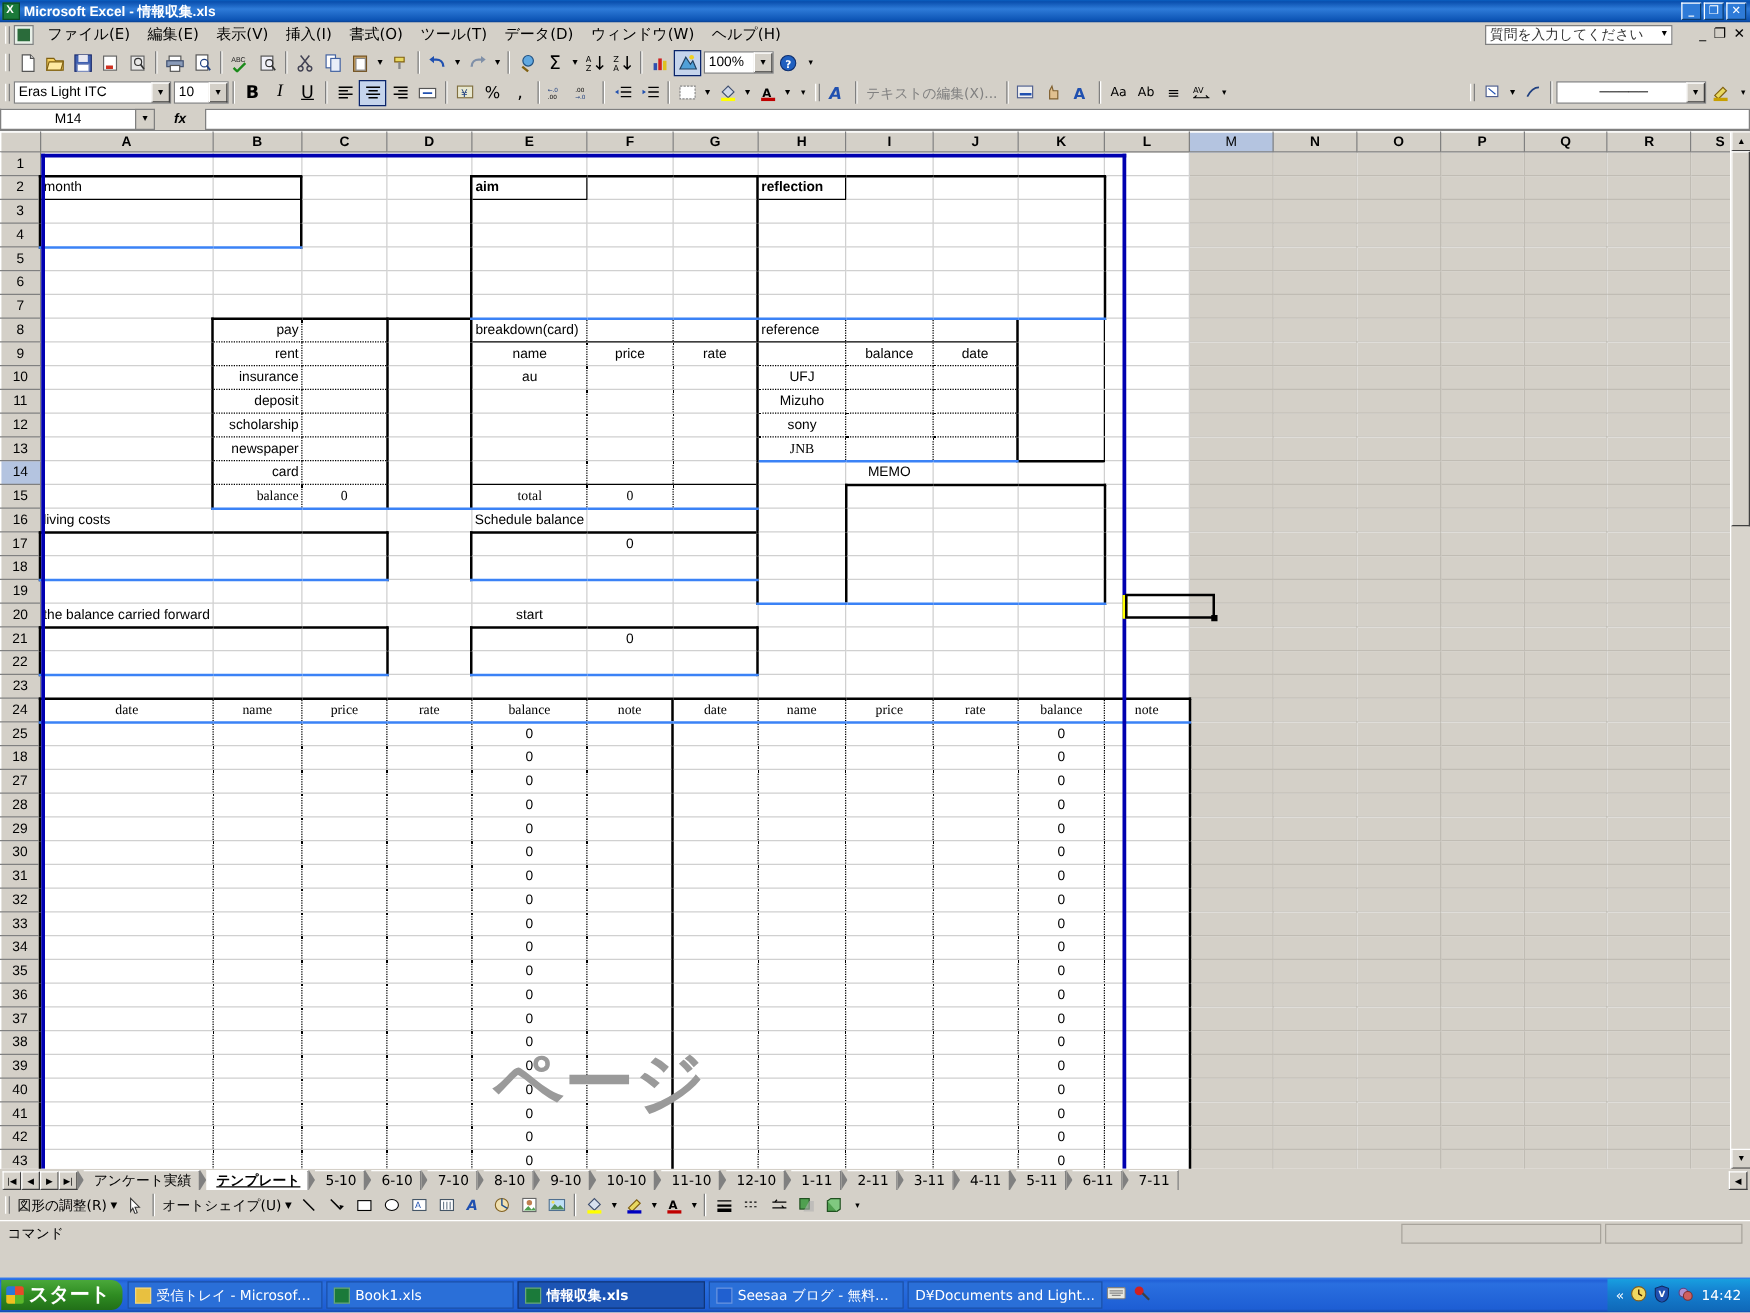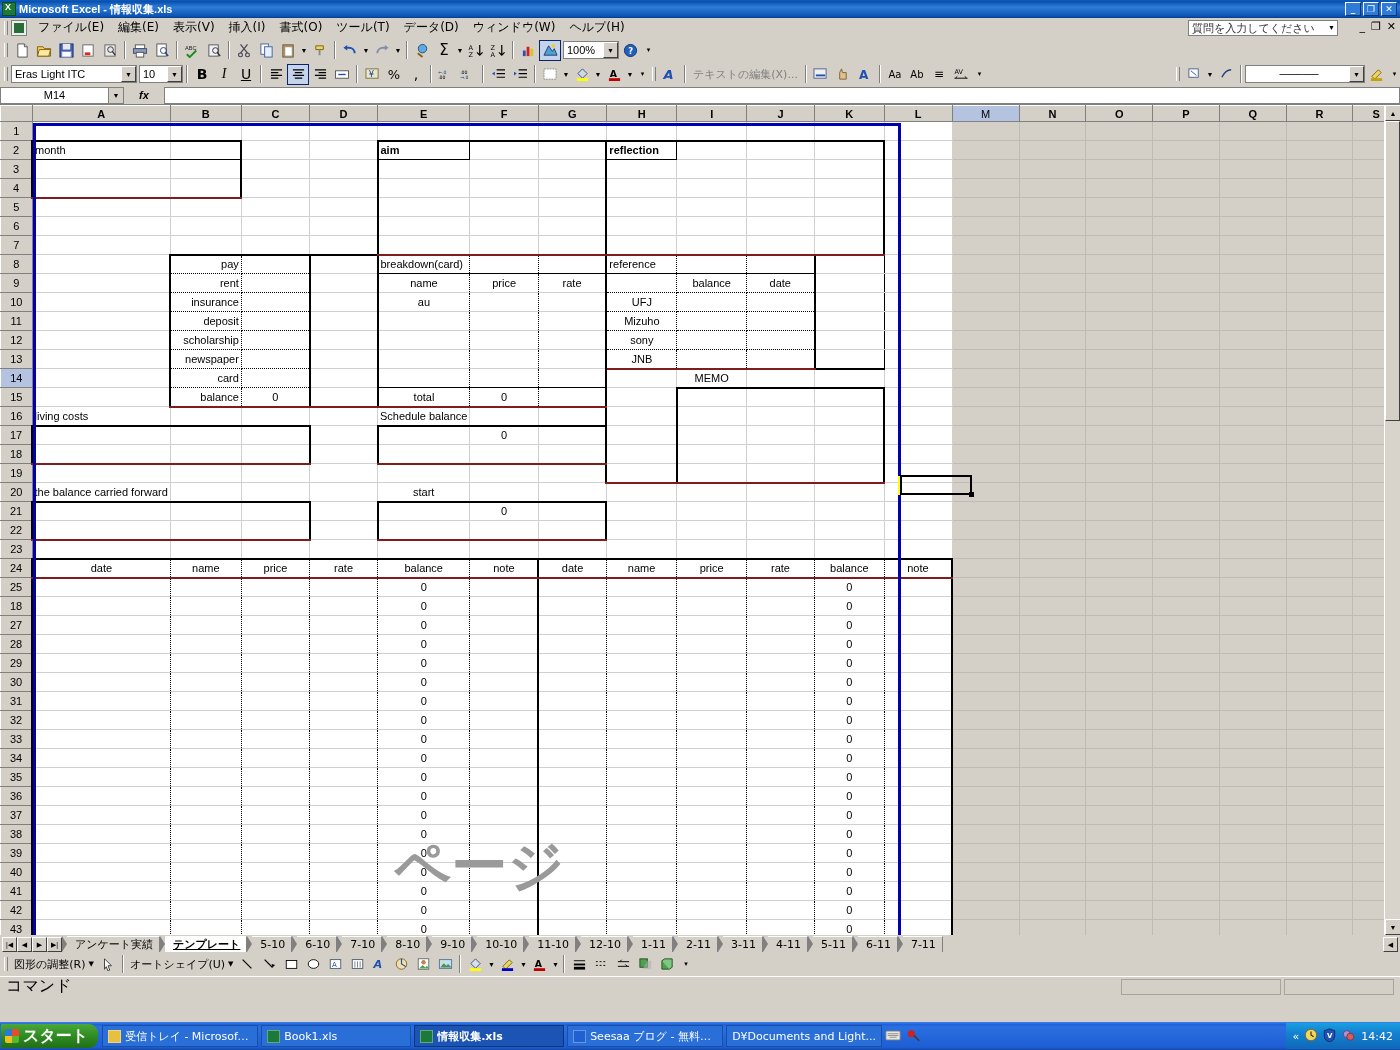--- a/index.html
+++ b/index.html
@@ -148,21 +148,21 @@
     background: #d4d0c8; text-align: center; font-size: 11px; width: 33px;
     border: 1px solid #fff; border-right-color: #808080; border-bottom-color: #808080;
   }
   .rnum.sel { background: #b4c4e0; }
   .ctr { text-align: center; }
   .rgt { text-align: right; }
   .bold { font-weight: bold; }
 
   
   .bt { border-top: 2px solid #000; }
-  .bb { border-bottom: 2px solid #7f1d1d; }
+  .bb { border-bottom: 2px solid #3b82f6; font-family: Liberation Serif, serif; }
   .bl { border-left: 2px solid #000; }
   .br { border-right: 2px solid #000; }
   .db { border-bottom: 1px dotted #000; }
   .dr { border-right: 1px dotted #000; }
   .thin-r { border-right: 1px solid #000; }
   .thin-t { border-top: 1px solid #000; }
   .thin-b { border-bottom: 1px solid #000; }
 
   
   .pb-v { position: absolute; width: 3px; background: #0000b0; }
@@ -219,21 +219,21 @@
   .drawbar { height: 24px; background: #d4d0c8; display: flex; align-items: center; }
   .drawbtn {
     height: 21px; padding: 0 3px; display: flex; align-items: center;
     font-size: 11px; color: #000; white-space: nowrap;
     font-family: "DejaVu Sans", sans-serif;
   }
 
   
   .statusbar {
     height: 20px; background: #d4d0c8; display: flex; align-items: center;
-    font-size: 16px; border-top: 1px solid #fff;
+    font-size: 11px; border-top: 1px solid #fff;
     font-family: "DejaVu Sans", sans-serif;
   }
 
   
   .taskbar {
     position: absolute; left: 0; bottom: 0; width: 1400px; height: 28px;
     background: linear-gradient(to bottom, #3a82f0 0%, #2161d8 9%, #2a6fe0 18%, #1d5ed4 90%, #1448a8 100%);
     display: flex; align-items: center;
   }
   .startbtn {

